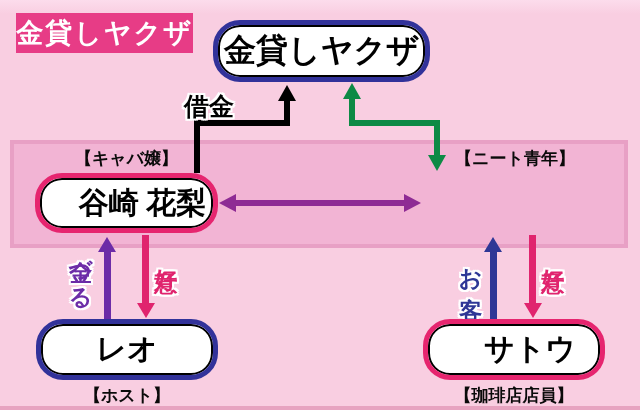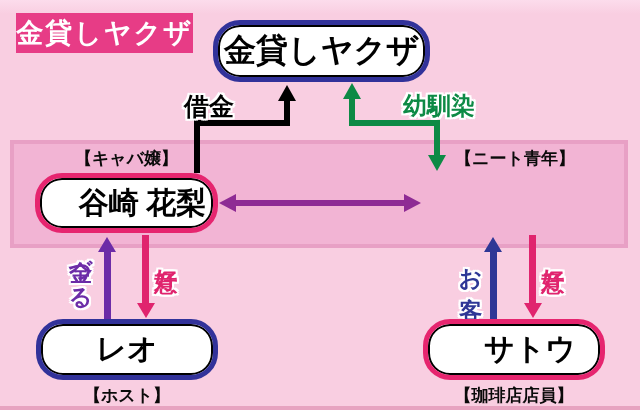--- a/index.html
+++ b/index.html
@@ -128,21 +128,20 @@
   <div class="seg shakkin-h"></div>
   <div class="seg shakkin-v2"></div>
   <div class="head shakkin-head"></div>
   <div class="rlabel lbl-shakkin">借金</div>
 
   <div class="head osana-head-up"></div>
   <div class="seg osana-v1"></div>
   <div class="seg osana-h"></div>
   <div class="seg osana-v2"></div>
   <div class="head osana-head-dn"></div>
-  <div class="rlabel lbl-osana">幼馴染</div>
 
   <div class="seg kyodo-shaft"></div>
   <div class="head kyodo-head-l"></div>
   <div class="head kyodo-head-r"></div>
 
   <div class="seg kanezuru-shaft"></div>
   <div class="head kanezuru-head"></div>
   <div class="vlabel lbl-kanezuru">金づる</div>
 
   <div class="seg koileo-shaft"></div>

